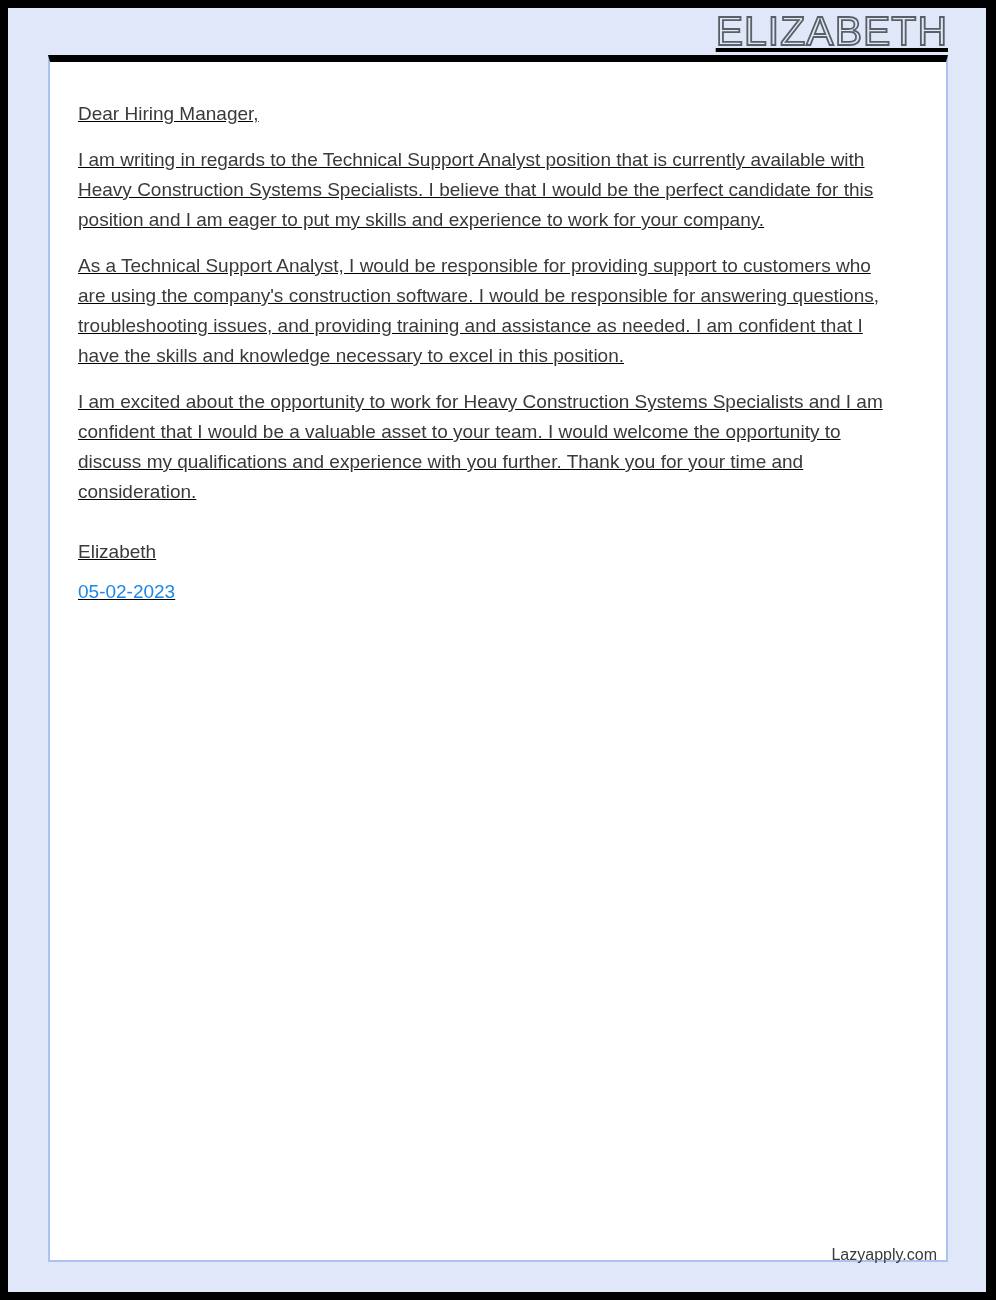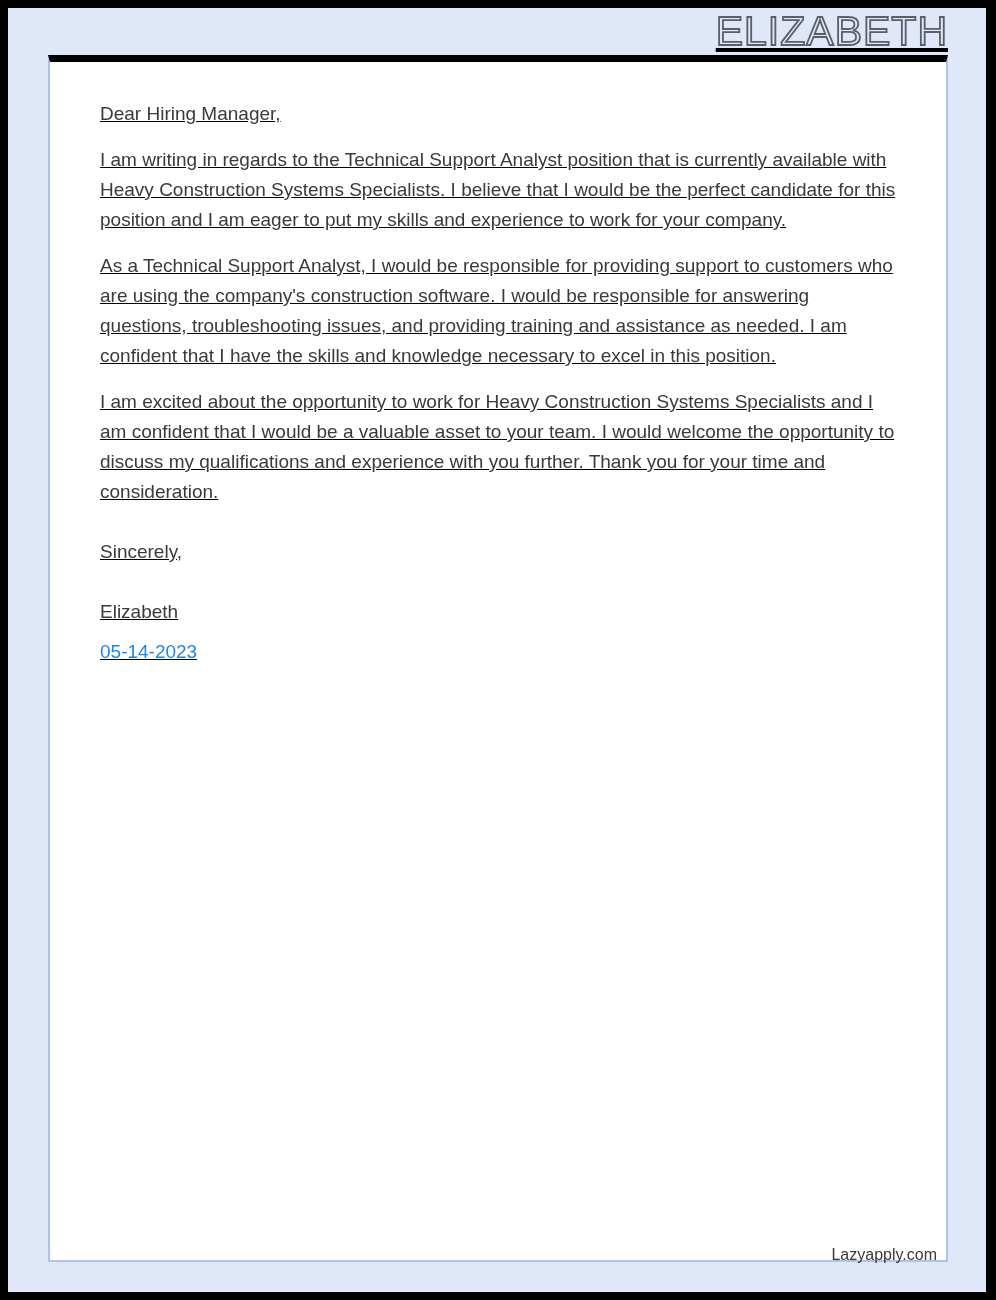--- a/index.html
+++ b/index.html
@@ -39,21 +39,21 @@
     position: relative;
     margin: 0 38px 0 40px;
     height: 1198px;
     background: var(--page-background, #ffffff);
     border-top: 7px solid var(--top-bar, #000000);
     border-left: 2px solid var(--page-border, #abc3ee);
     border-right: 2px solid var(--page-border, #abc3ee);
     border-bottom: 2px solid var(--page-border, #abc3ee);
   }
   .letter {
-    padding: 37px 50px 0 50px;
+    padding: 37px 50px 0 28px;
     font-size: 19px;
     line-height: 30px;
     color: var(--body-text, #3a3a3a);
   }
   .letter .salutation { margin: 0; }
   .letter .para { margin: 16px 0; }
   .letter .closing { margin: 30px 0 0 0; }
   .letter .signature { margin: 30px 0 0 0; }
   .letter .date {
     margin: 10px 0 0 0;
@@ -83,24 +83,23 @@
 
       <p class="salutation">Dear Hiring Manager,</p>
 
       <p class="para">I am writing in regards to the Technical Support Analyst position that is currently available with Heavy Construction Systems Specialists. I believe that I would be the perfect candidate for this position and I am eager to put my skills and experience to work for your company.</p>
 
       <p class="para">As a Technical Support Analyst, I would be responsible for providing support to customers who are using the company's construction software. I would be responsible for answering questions, troubleshooting issues, and providing training and assistance as needed. I am confident that I have the skills and knowledge necessary to excel in this position.</p>
 
 
       <p class="para">I am excited about the opportunity to work for Heavy Construction Systems Specialists and I am confident that I would be a valuable asset to your team. I would welcome the opportunity to discuss my qualifications and experience with you further. Thank you for your time and consideration.</p>
 
-      <p class="closing">Sincerely,</p>
 
       <p class="signature">Elizabeth</p>
 
-      <p class="date">05-14-2023</p>
+      <p class="date">05-02-2023</p>
 
     </div>
 
     <div class="watermark">Lazyapply.com</div>
   </div>
 
 </div>
 
 </body></html>

